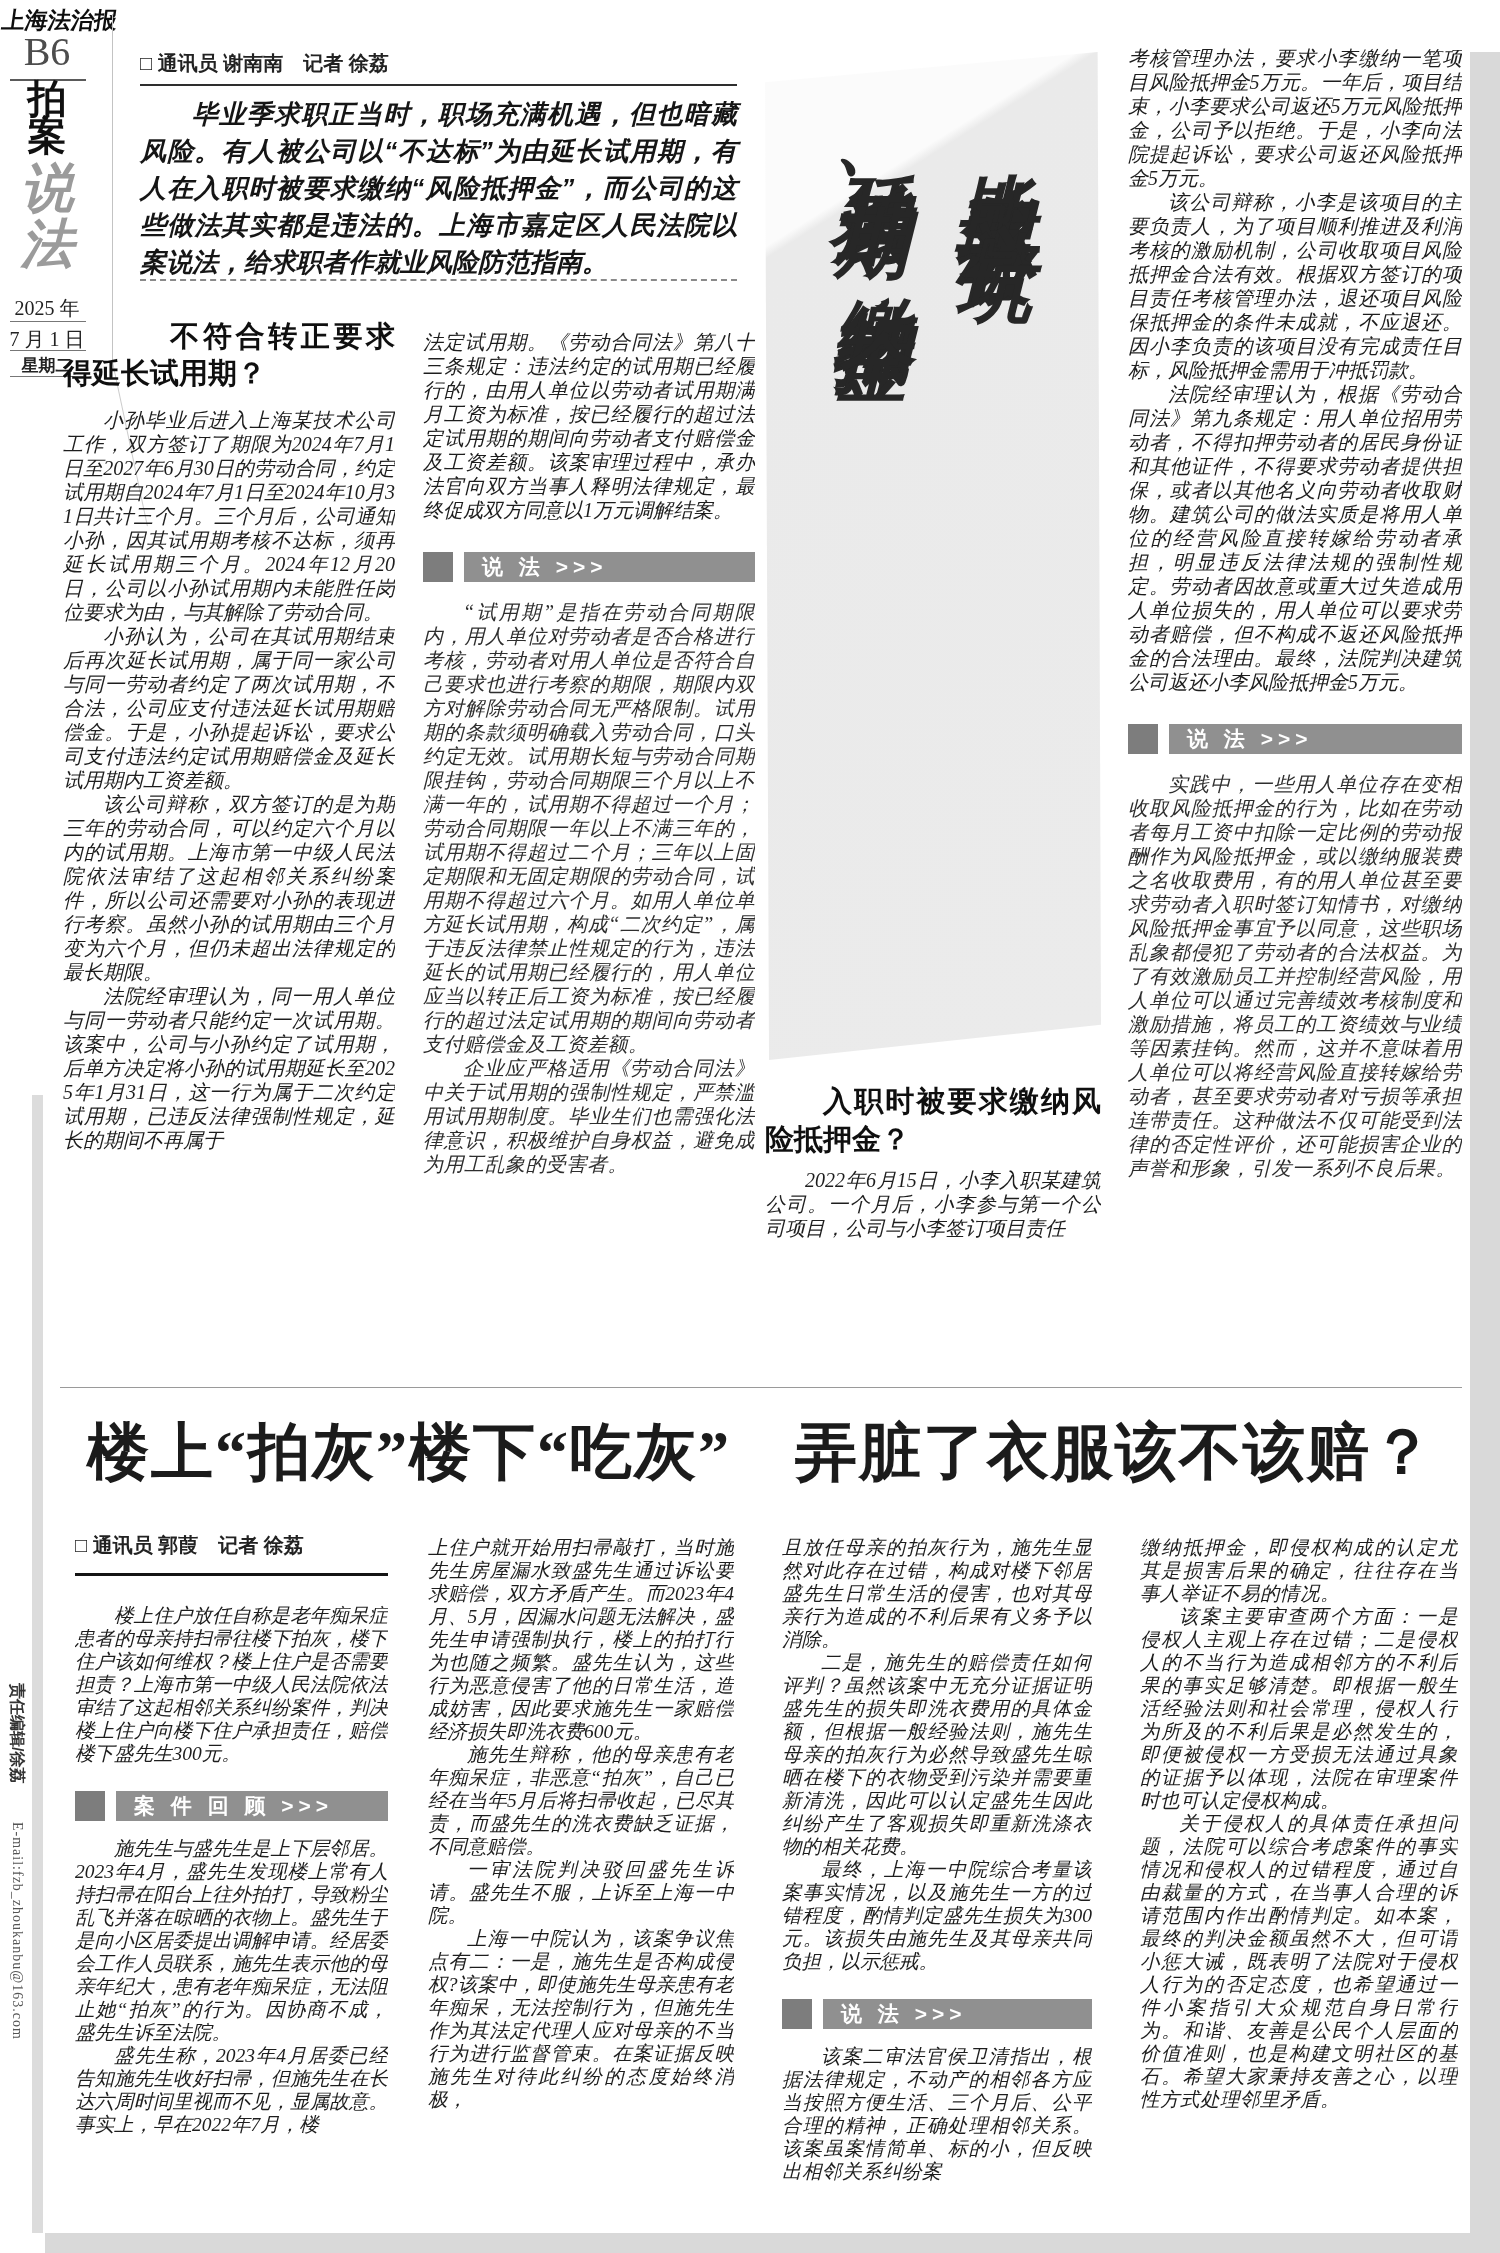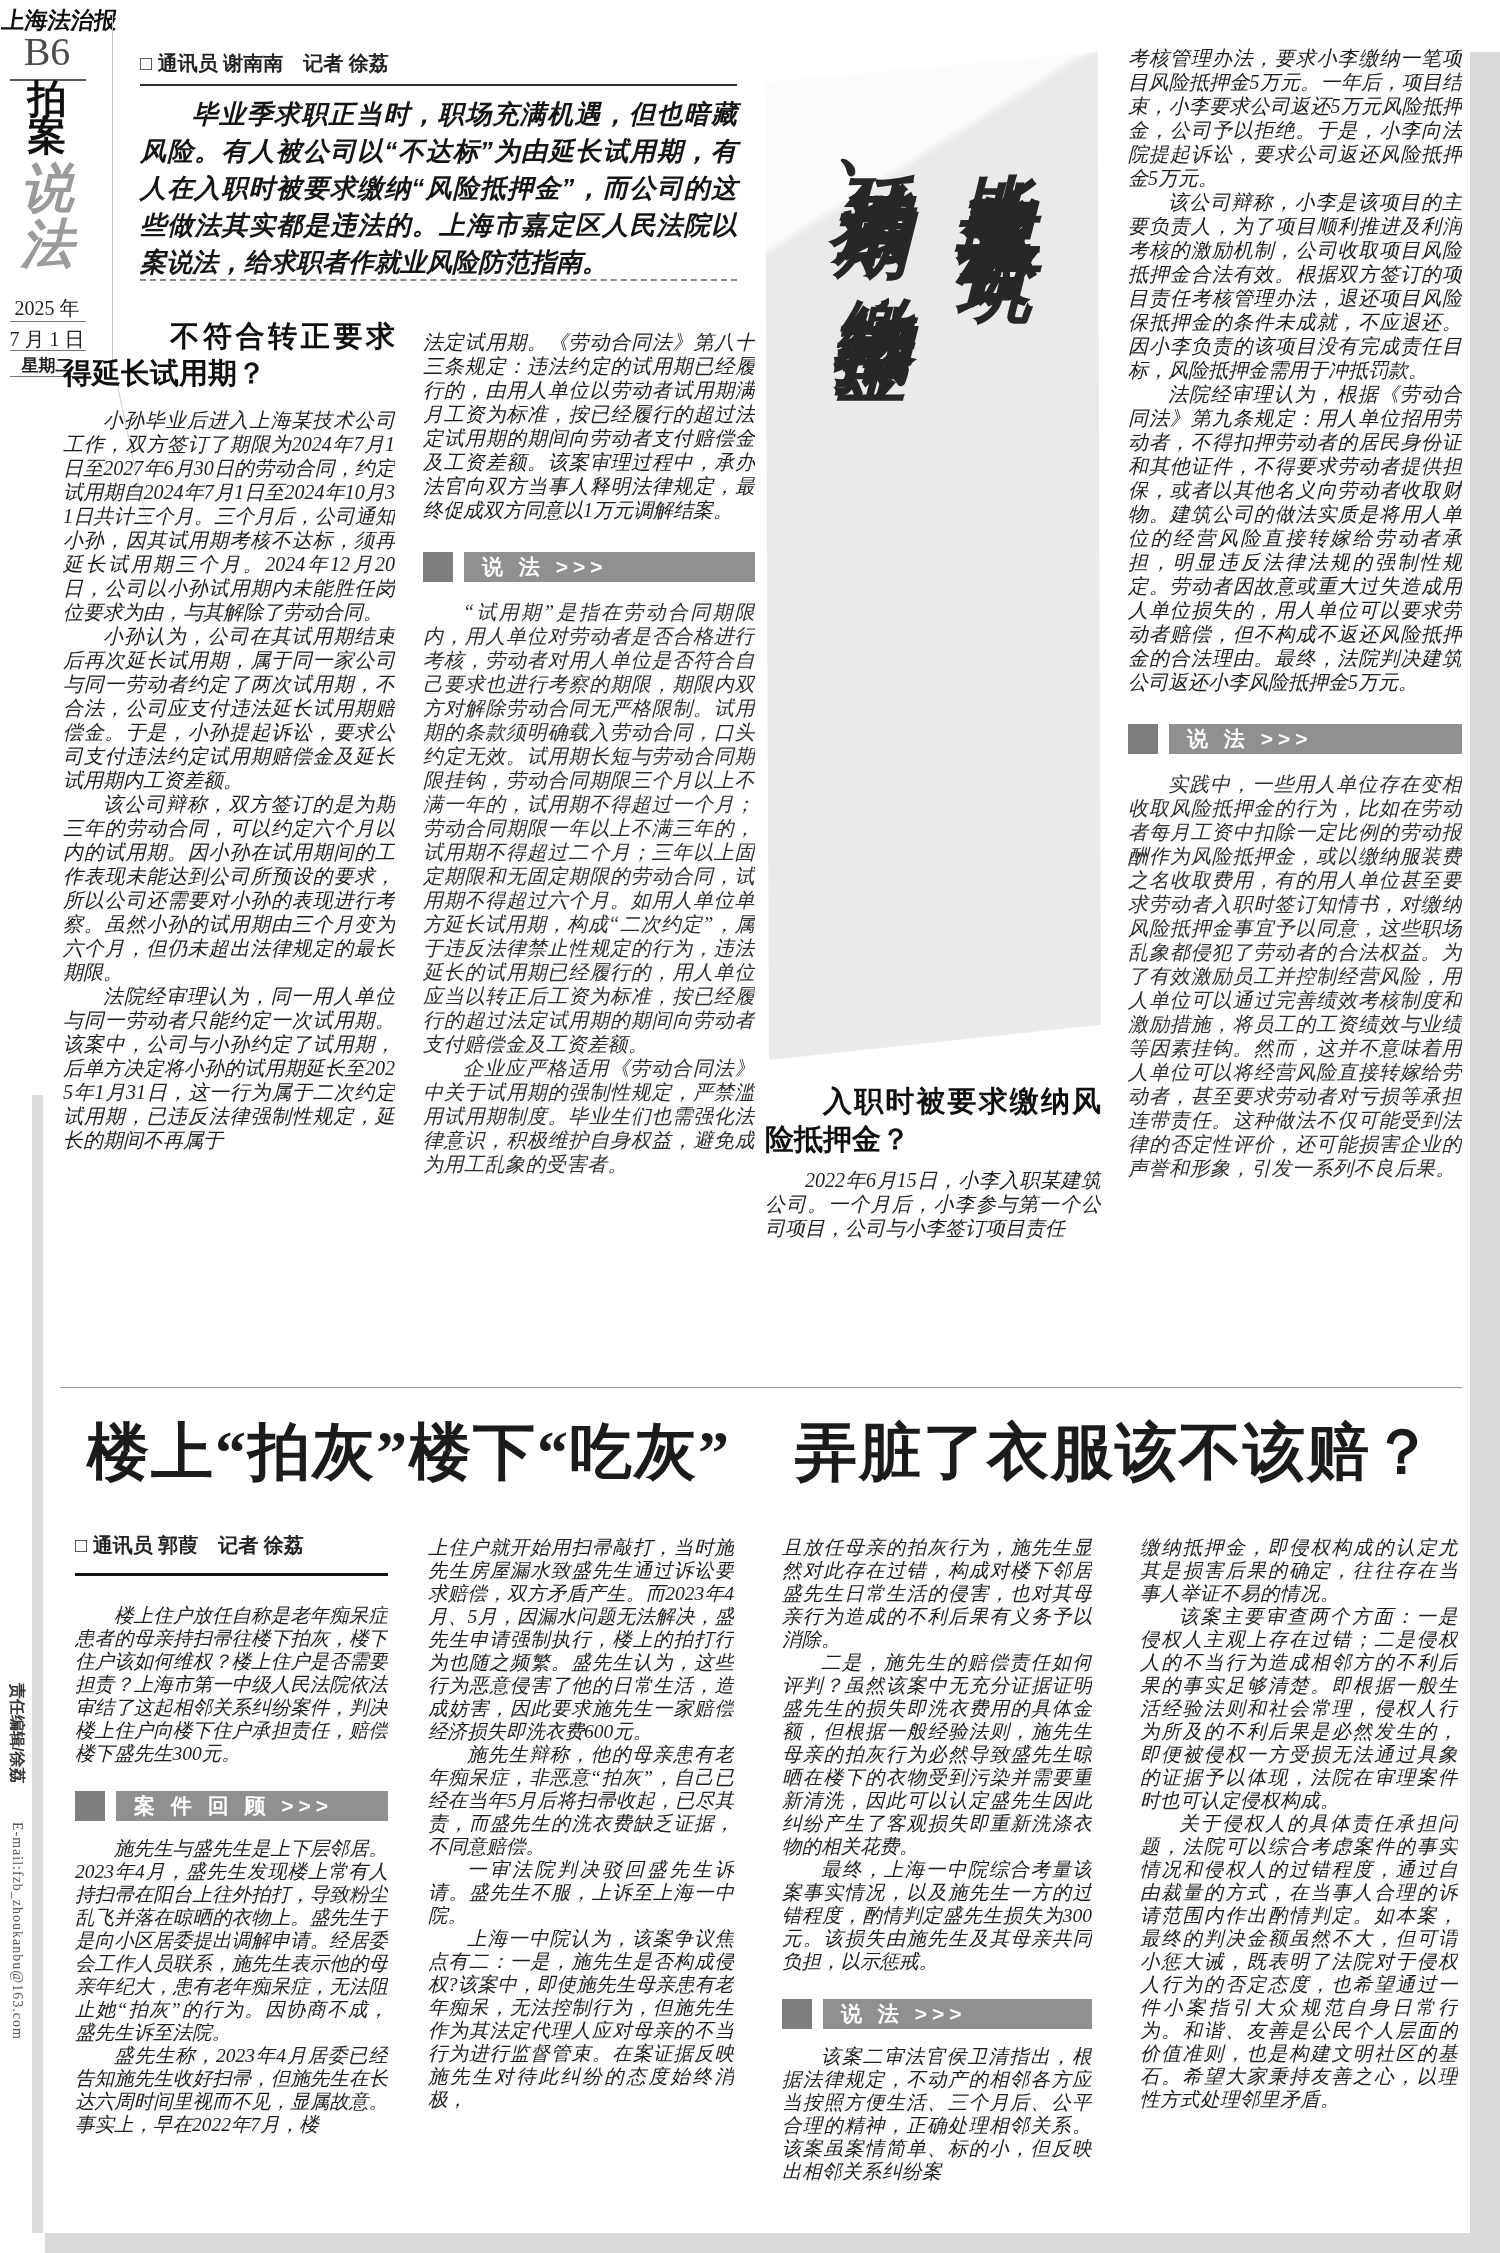--- a/index.html
+++ b/index.html
@@ -132,21 +132,21 @@
   <div class="abs t-intro">
       <p>毕业季求职正当时，职场充满机遇，但也暗藏风险。有人被公司以“不达标”为由延长试用期，有人在入职时被要求缴纳“风险抵押金”，而公司的这些做法其实都是违法的。上海市嘉定区人民法院以案说法，给求职者作就业风险防范指南。</p>
     </div>
   <div class="abs t-dashed"></div>
 
   <div class="abs t-col1">
     <div class="subhead">不符合转正要求得延长试用期？</div>
     <div class="cn-body">
         <p>小孙毕业后进入上海某技术公司工作，双方签订了期限为2024年7月1日至2027年6月30日的劳动合同，约定试用期自2024年7月1日至2024年10月31日共计三个月。三个月后，公司通知小孙，因其试用期考核不达标，须再延长试用期三个月。2024年12月20日，公司以小孙试用期内未能胜任岗位要求为由，与其解除了劳动合同。</p>
         <p>小孙认为，公司在其试用期结束后再次延长试用期，属于同一家公司与同一劳动者约定了两次试用期，不合法，公司应支付违法延长试用期赔偿金。于是，小孙提起诉讼，要求公司支付违法约定试用期赔偿金及延长试用期内工资差额。</p>
-        <p>该公司辩称，双方签订的是为期三年的劳动合同，可以约定六个月以内的试用期。因小孙在试用期间的工作表现未能达到公司所预设的要求，所以公司还需要对小孙的表现进行考察。虽然小孙的试用期由三个月变为六个月，但仍未超出法律规定的最长期限。</p>
+        <p>该公司辩称，双方签订的是为期三年的劳动合同，可以约定六个月以内的试用期。上海市第一中级人民法院依法审结了这起相邻关系纠纷案件，所以公司还需要对小孙的表现进行考察。虽然小孙的试用期由三个月变为六个月，但仍未超出法律规定的最长期限。</p>
         <p>法院经审理认为，同一用人单位与同一劳动者只能约定一次试用期。该案中，公司与小孙约定了试用期，后单方决定将小孙的试用期延长至2025年1月31日，这一行为属于二次约定试用期，已违反法律强制性规定，延长的期间不再属于</p>
       </div>
   </div>
 
   <div class="abs t-col2">
     <div class="cn-body">
         <p class="flush">法定试用期。《劳动合同法》第八十三条规定：违法约定的试用期已经履行的，由用人单位以劳动者试用期满月工资为标准，按已经履行的超过法定试用期的期间向劳动者支付赔偿金及工资差额。该案审理过程中，承办法官向双方当事人释明法律规定，最终促成双方同意以1万元调解结案。</p>
       </div>
     <div class="bar">
       <span class="sq"></span>

